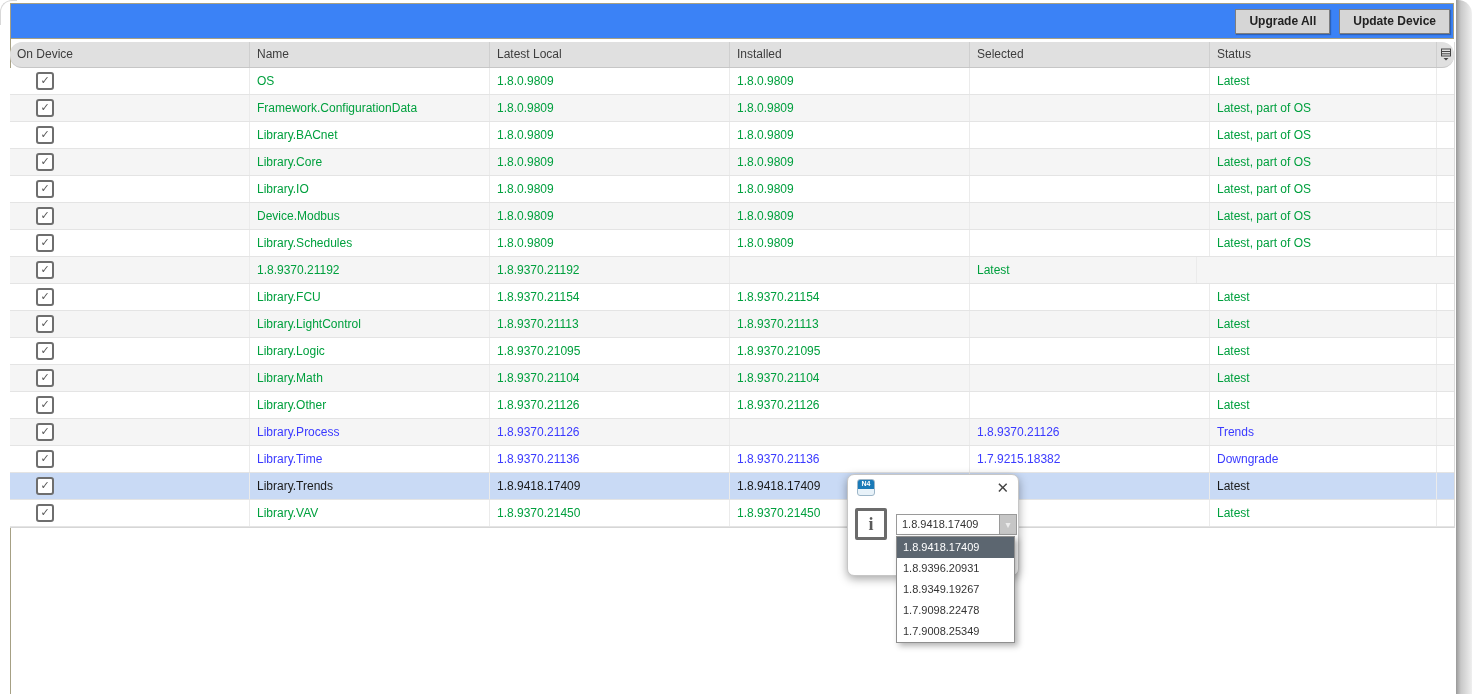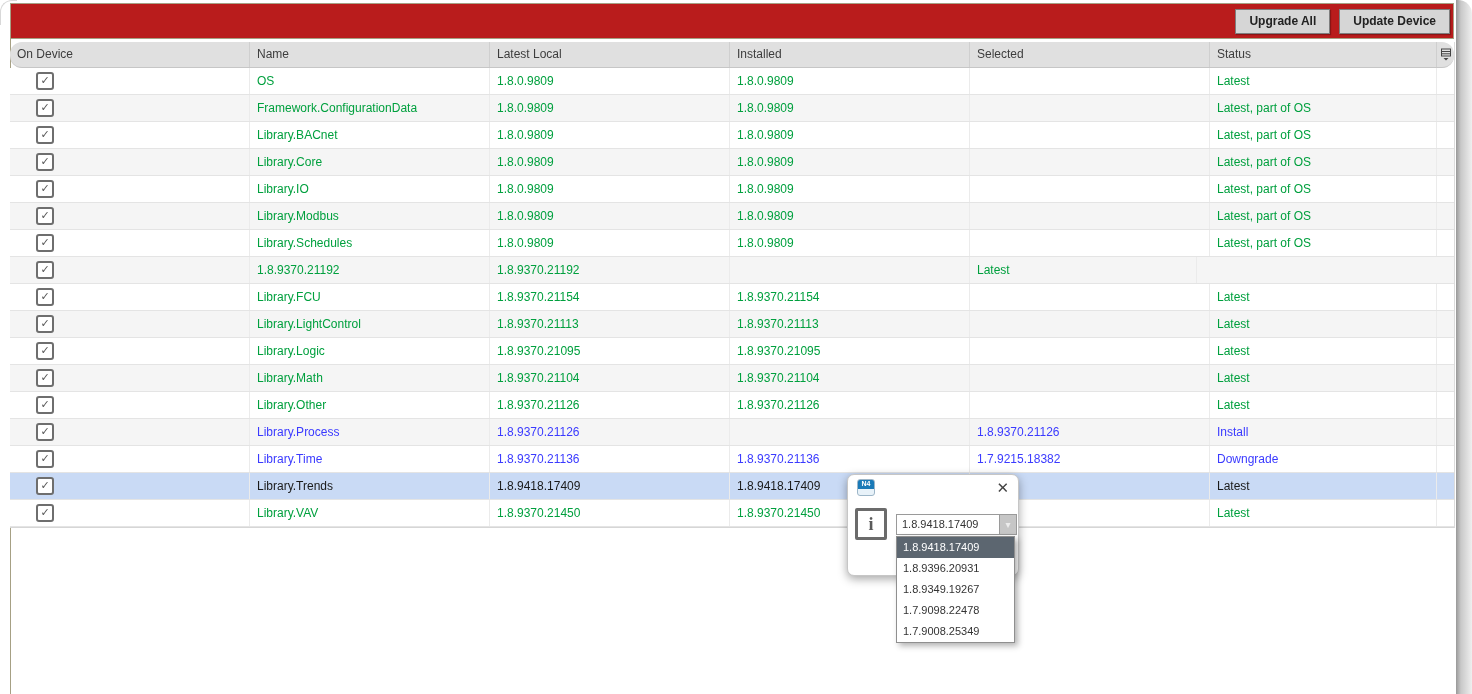--- a/index.html
+++ b/index.html
@@ -5,21 +5,21 @@
   html,body{margin:0;padding:0;width:1472px;height:694px;background:#fff;overflow:hidden;
     font-family:"Liberation Sans","DejaVu Sans",sans-serif;}
   .pane{position:absolute;left:0;top:0;width:1456px;height:694px;background:#fff;z-index:1;}
   .right-shadow{position:absolute;right:0;top:0;width:17px;height:694px;z-index:0;
     background:linear-gradient(to right,#8f8f8f 0,#c9c9c9 35%,#efefef 100%);border-top-right-radius:14px;}
   .corner-arc{position:absolute;left:0;top:0;width:16px;height:24px;border-top-left-radius:12px;
     border-top:1px solid #d8d8d8;border-left:1px solid #d8d8d8;z-index:2;}
   .left-line{position:absolute;left:10px;top:3px;width:1px;height:691px;background:#a6a084;z-index:2;}
 
   
-  .toolbar{position:absolute;left:10px;top:3px;width:1444px;height:36px;background:#b91c1c;
+  .toolbar{position:absolute;left:10px;top:3px;width:1444px;height:36px;background:#3b82f6;
     border:1px solid #a6a084;box-sizing:border-box;display:flex;align-items:center;
     justify-content:flex-end;gap:9px;padding-right:3px;z-index:3;}
   .btn{height:23px;padding:0 13px;font-weight:bold;font-size:12px;color:#222;
     background:#d6d6d6;border:1px solid #7e7e7e;box-shadow:1px 1px 1px rgba(0,0,0,0.25);
     display:flex;align-items:center;cursor:default;}
 
   
   .grid{position:absolute;left:10px;top:42px;width:1444px;z-index:3;border-bottom:1px solid #d6d6d6;
     border-right:1px solid #dcdcdc;}
   .hrow{display:flex;height:25px;background:#e0e0e0;border-bottom:1px solid #c6c6c6;border-radius:12px;}
@@ -159,21 +159,21 @@
           <div class="cell c4 t-green"></div>
           <div class="cell c5 t-green">Latest, part of OS</div>
           <div class="cell c6"></div>
         </div>
         <div class="row alt">
           <div class="cell c0">
             <span class="checkbox">
               <span class="check">✓</span>
             </span>
           </div>
-          <div class="cell c1 t-green">Library.Modbus</div>
+          <div class="cell c1 t-green">Device.Modbus</div>
           <div class="cell c2 t-green">1.8.0.9809</div>
           <div class="cell c3 t-green">1.8.0.9809</div>
           <div class="cell c4 t-green"></div>
           <div class="cell c5 t-green">Latest, part of OS</div>
           <div class="cell c6"></div>
         </div>
         <div class="row">
           <div class="cell c0">
             <span class="checkbox">
               <span class="check">✓</span>
@@ -266,21 +266,21 @@
         <div class="row alt">
           <div class="cell c0">
             <span class="checkbox">
               <span class="check">✓</span>
             </span>
           </div>
           <div class="cell c1 t-blue">Library.Process</div>
           <div class="cell c2 t-blue">1.8.9370.21126</div>
           <div class="cell c3 t-blue"></div>
           <div class="cell c4 t-blue">1.8.9370.21126</div>
-          <div class="cell c5 t-blue">Install</div>
+          <div class="cell c5 t-blue">Trends</div>
           <div class="cell c6"></div>
         </div>
         <div class="row">
           <div class="cell c0">
             <span class="checkbox">
               <span class="check">✓</span>
             </span>
           </div>
           <div class="cell c1 t-blue">Library.Time</div>
           <div class="cell c2 t-blue">1.8.9370.21136</div>

